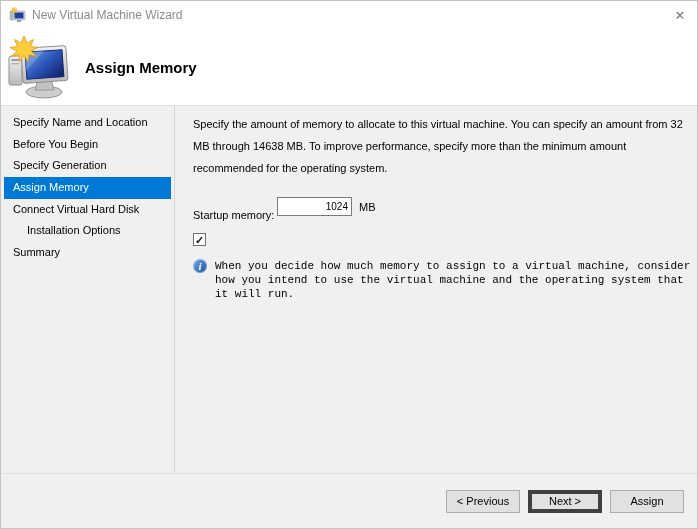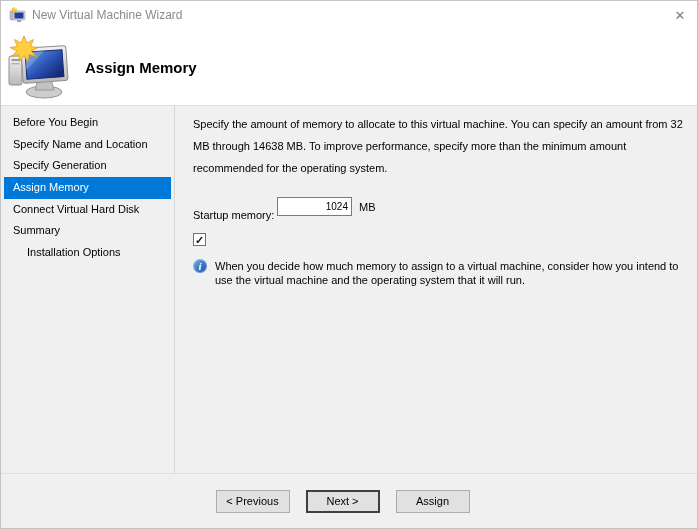--- a/index.html
+++ b/index.html
@@ -74,35 +74,35 @@
   .checkmark { font-size: 11px; line-height: 10px; color: #1a1a1a; font-weight: bold; }
   .check-label { margin-left: 6px; }
   .info-row { margin-top: 13px; display: flex; align-items: flex-start; }
   .info-icon {
     width: 14px; height: 14px; flex: none; border-radius: 50%;
     background: linear-gradient(135deg, #85b4e8 0%, #3a77c2 55%, #1d4f9c 100%);
     color: #fff; font-family: "Liberation Serif", serif; font-style: italic;
     font-weight: bold; font-size: 11px; line-height: 14px; text-align: center;
     box-shadow: inset 0 0 0 1px rgba(255,255,255,.35);
   }
-  .info-text { margin-left: 8px; width: 478px; line-height: 14px; }
+  .info-text { margin-left: 8px; width: 478px; line-height: 14px; font-family: Liberation Mono, monospace; }
   
   .footer {
     height: 55px; flex: none; border-top: 1px solid #dfdfdf;
     background: #f0f0f0;
-    display: flex; align-items: center; justify-content: center;
-    padding-right: 13px; gap: 16px;
+    display: flex; align-items: center; justify-content: flex-end;
+    padding-right: 13px; gap: 8px;
   }
   .btn {
     width: 74px; height: 23px;
     background: #e1e1e1; border: 1px solid #adadad;
     font-family: "Liberation Sans", sans-serif; font-size: 11px; color: #000;
     cursor: default;
   }
-  .btn.default { border: 2px solid #404040; }
+  .btn.default { border: 4px solid #404040; }
 </style>
 </head>
 <body>
 
 <div class="dialog">
 
   <div class="titlebar">
     <svg class="app-icon" viewBox="0 0 17 17">
       <rect x="1" y="4" width="4" height="9" rx="1" fill="#b9bec4" stroke="#8a8f94" stroke-width="0.5"></rect>
       <rect x="4" y="4" width="12" height="9" rx="1" fill="#d7dade" stroke="#8a8f94" stroke-width="0.5"></rect>
@@ -138,27 +138,27 @@
         <path d="M19 16 L38 16 L19 34 Z" fill="#7fa9e4" opacity="0.55"></path>
       </g>
       <path d="M17 1 L20 8 L26.5 4.5 L23.5 11.5 L31 12.5 L24 16 L29.5 21.5 L22 19.5 L21 27 L17 20.5 L12.5 26.5 L12 19.5 L4.5 21.5 L10 16 L3 12.5 L10.5 11.5 L7.5 4.5 L14 8 Z" fill="#ffce3c" stroke="#e2971f" stroke-width="0.8"></path>
     </svg>
     <h1 class="page-title">Assign Memory</h1>
   </div>
 
   <div class="body">
 
     <div class="sidebar">
+      <div class="step">Specify Name and Location</div>
       <div class="step">Before You Begin</div>
-      <div class="step">Specify Name and Location</div>
       <div class="step">Specify Generation</div>
       <div class="step active">Assign Memory</div>
       <div class="step">Connect Virtual Hard Disk</div>
+      <div class="step indent">Installation Options</div>
       <div class="step">Summary</div>
-      <div class="step indent">Installation Options</div>
     </div>
 
     <div class="main">
       <p class="desc">Specify the amount of memory to allocate to this virtual machine. You can specify an amount from 32 MB through 14638 MB. To improve performance, specify more than the minimum amount recommended for the operating system.</p>
 
       <div class="startup-row">
         <span class="startup-label">Startup memory:</span>
         <input class="startup-input" type="text" value="1024" style="">
         <span class="startup-unit">MB</span>
       </div>

